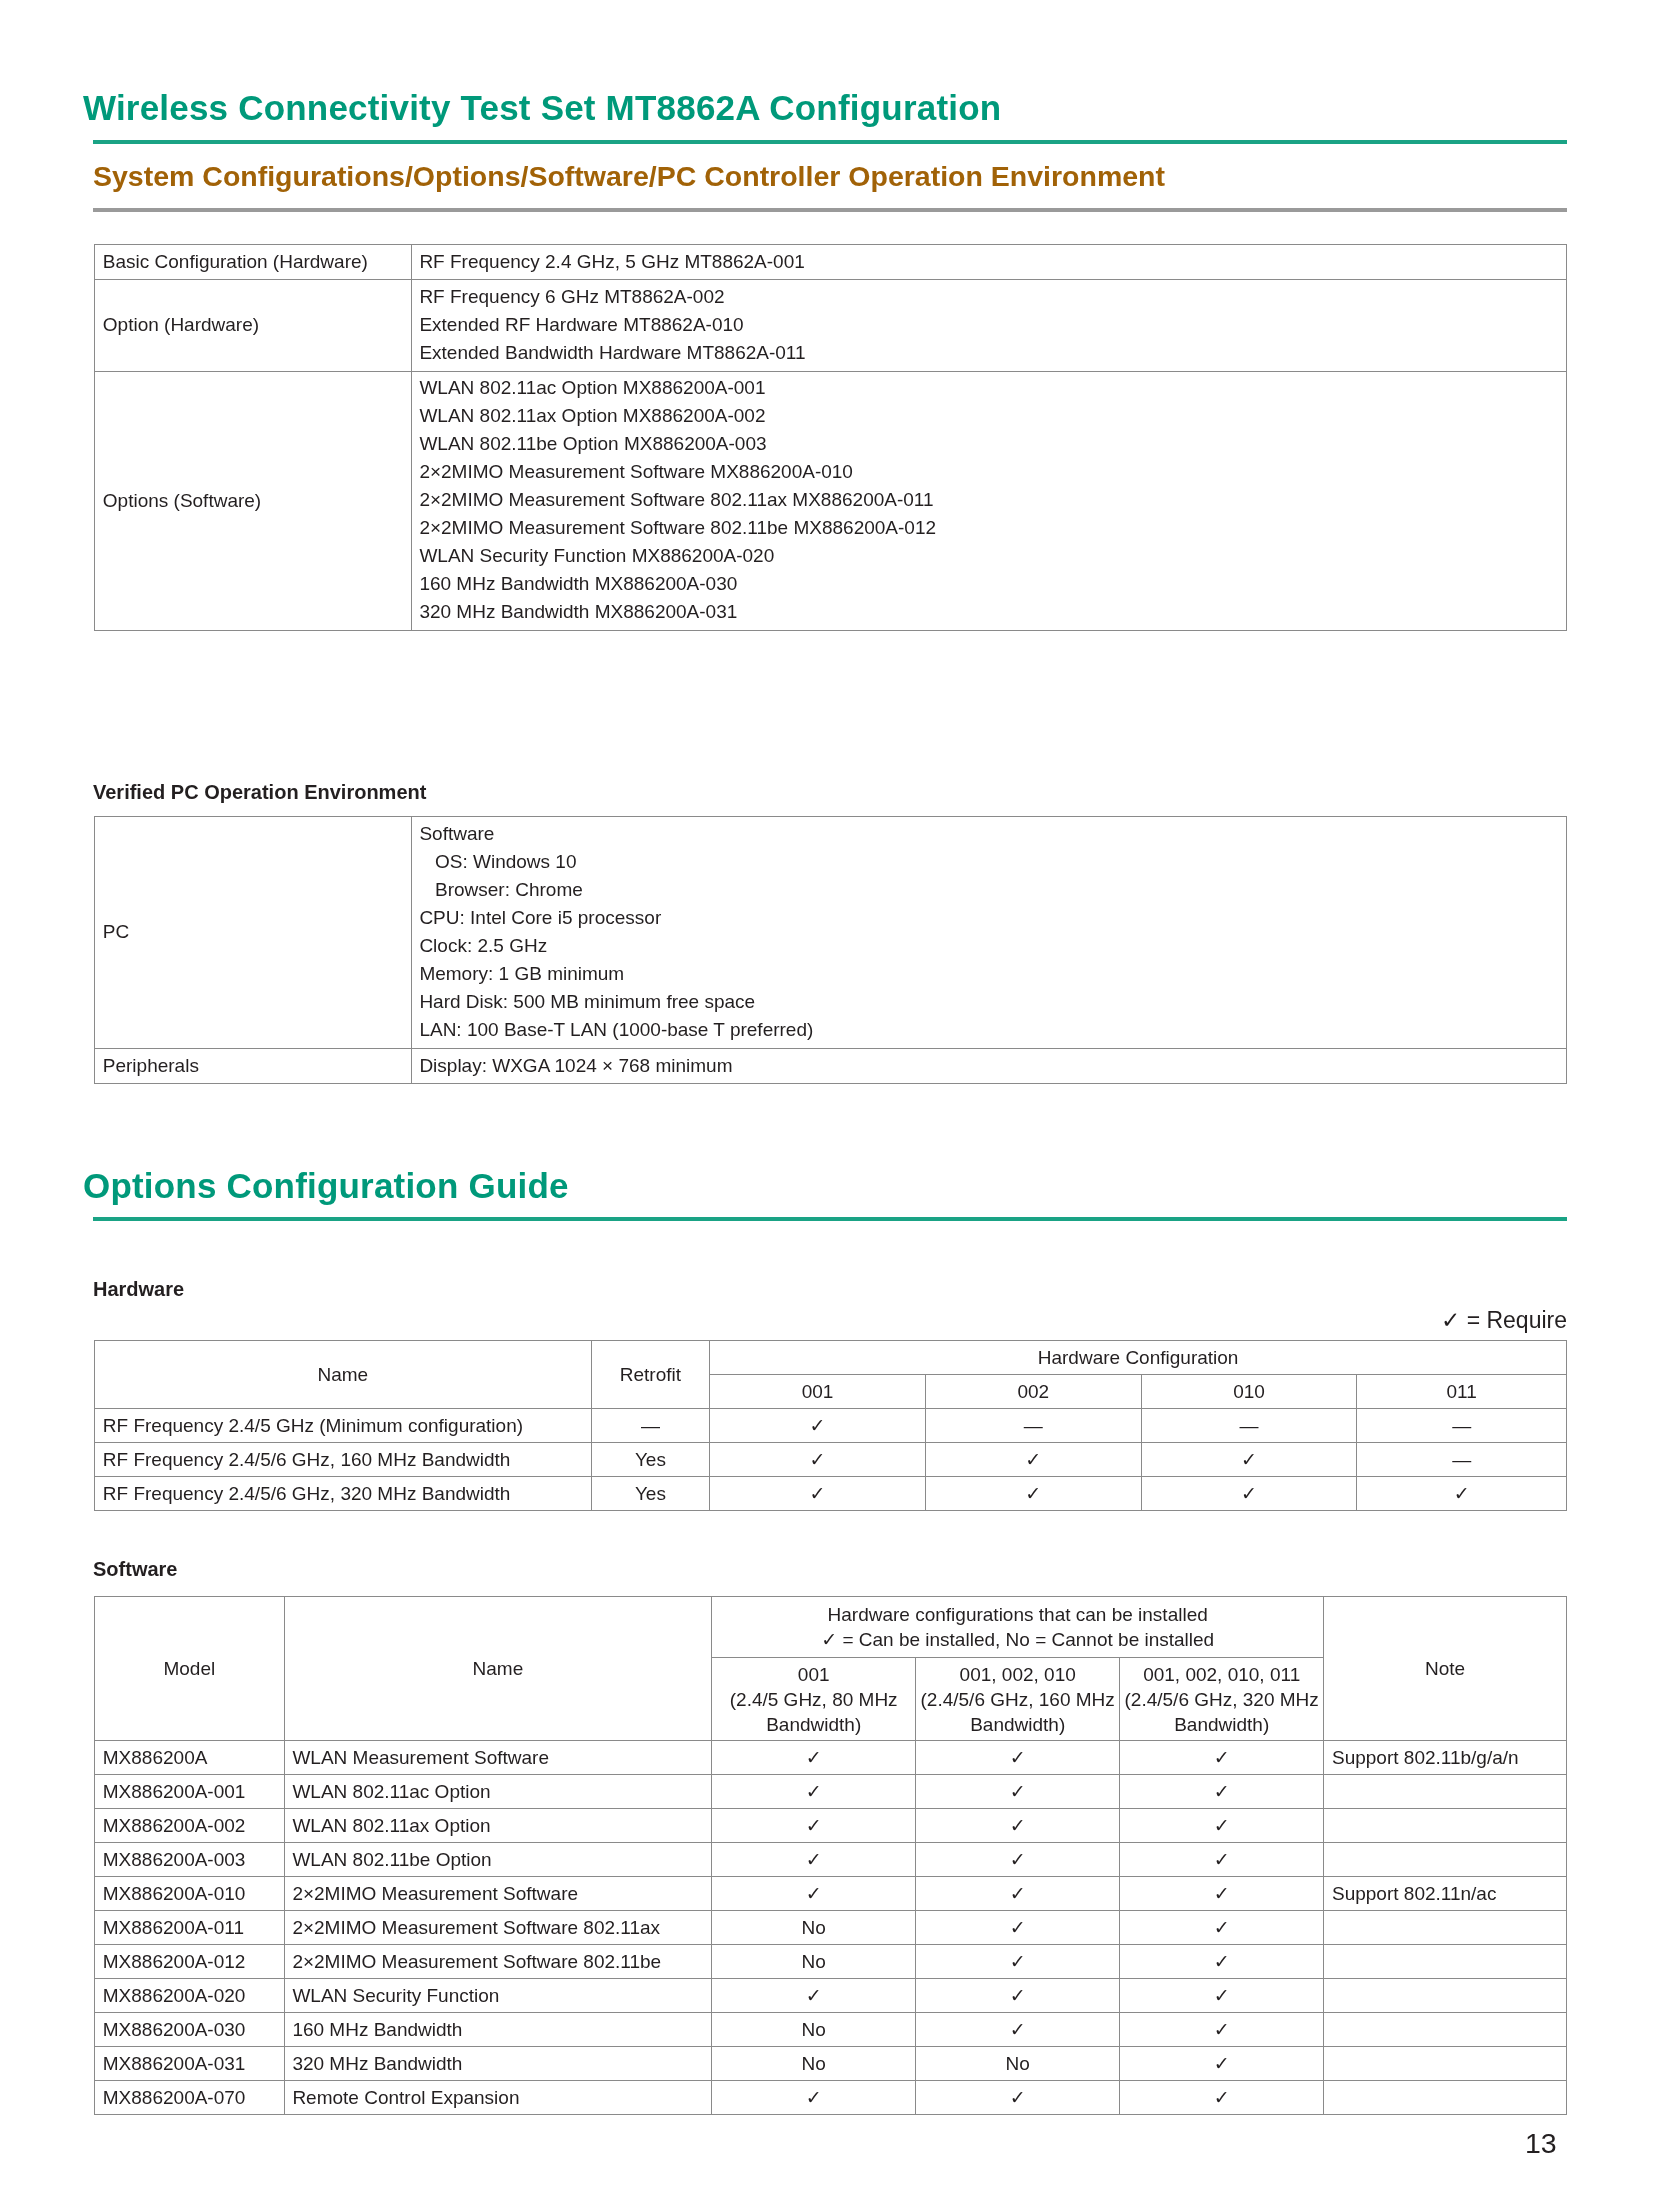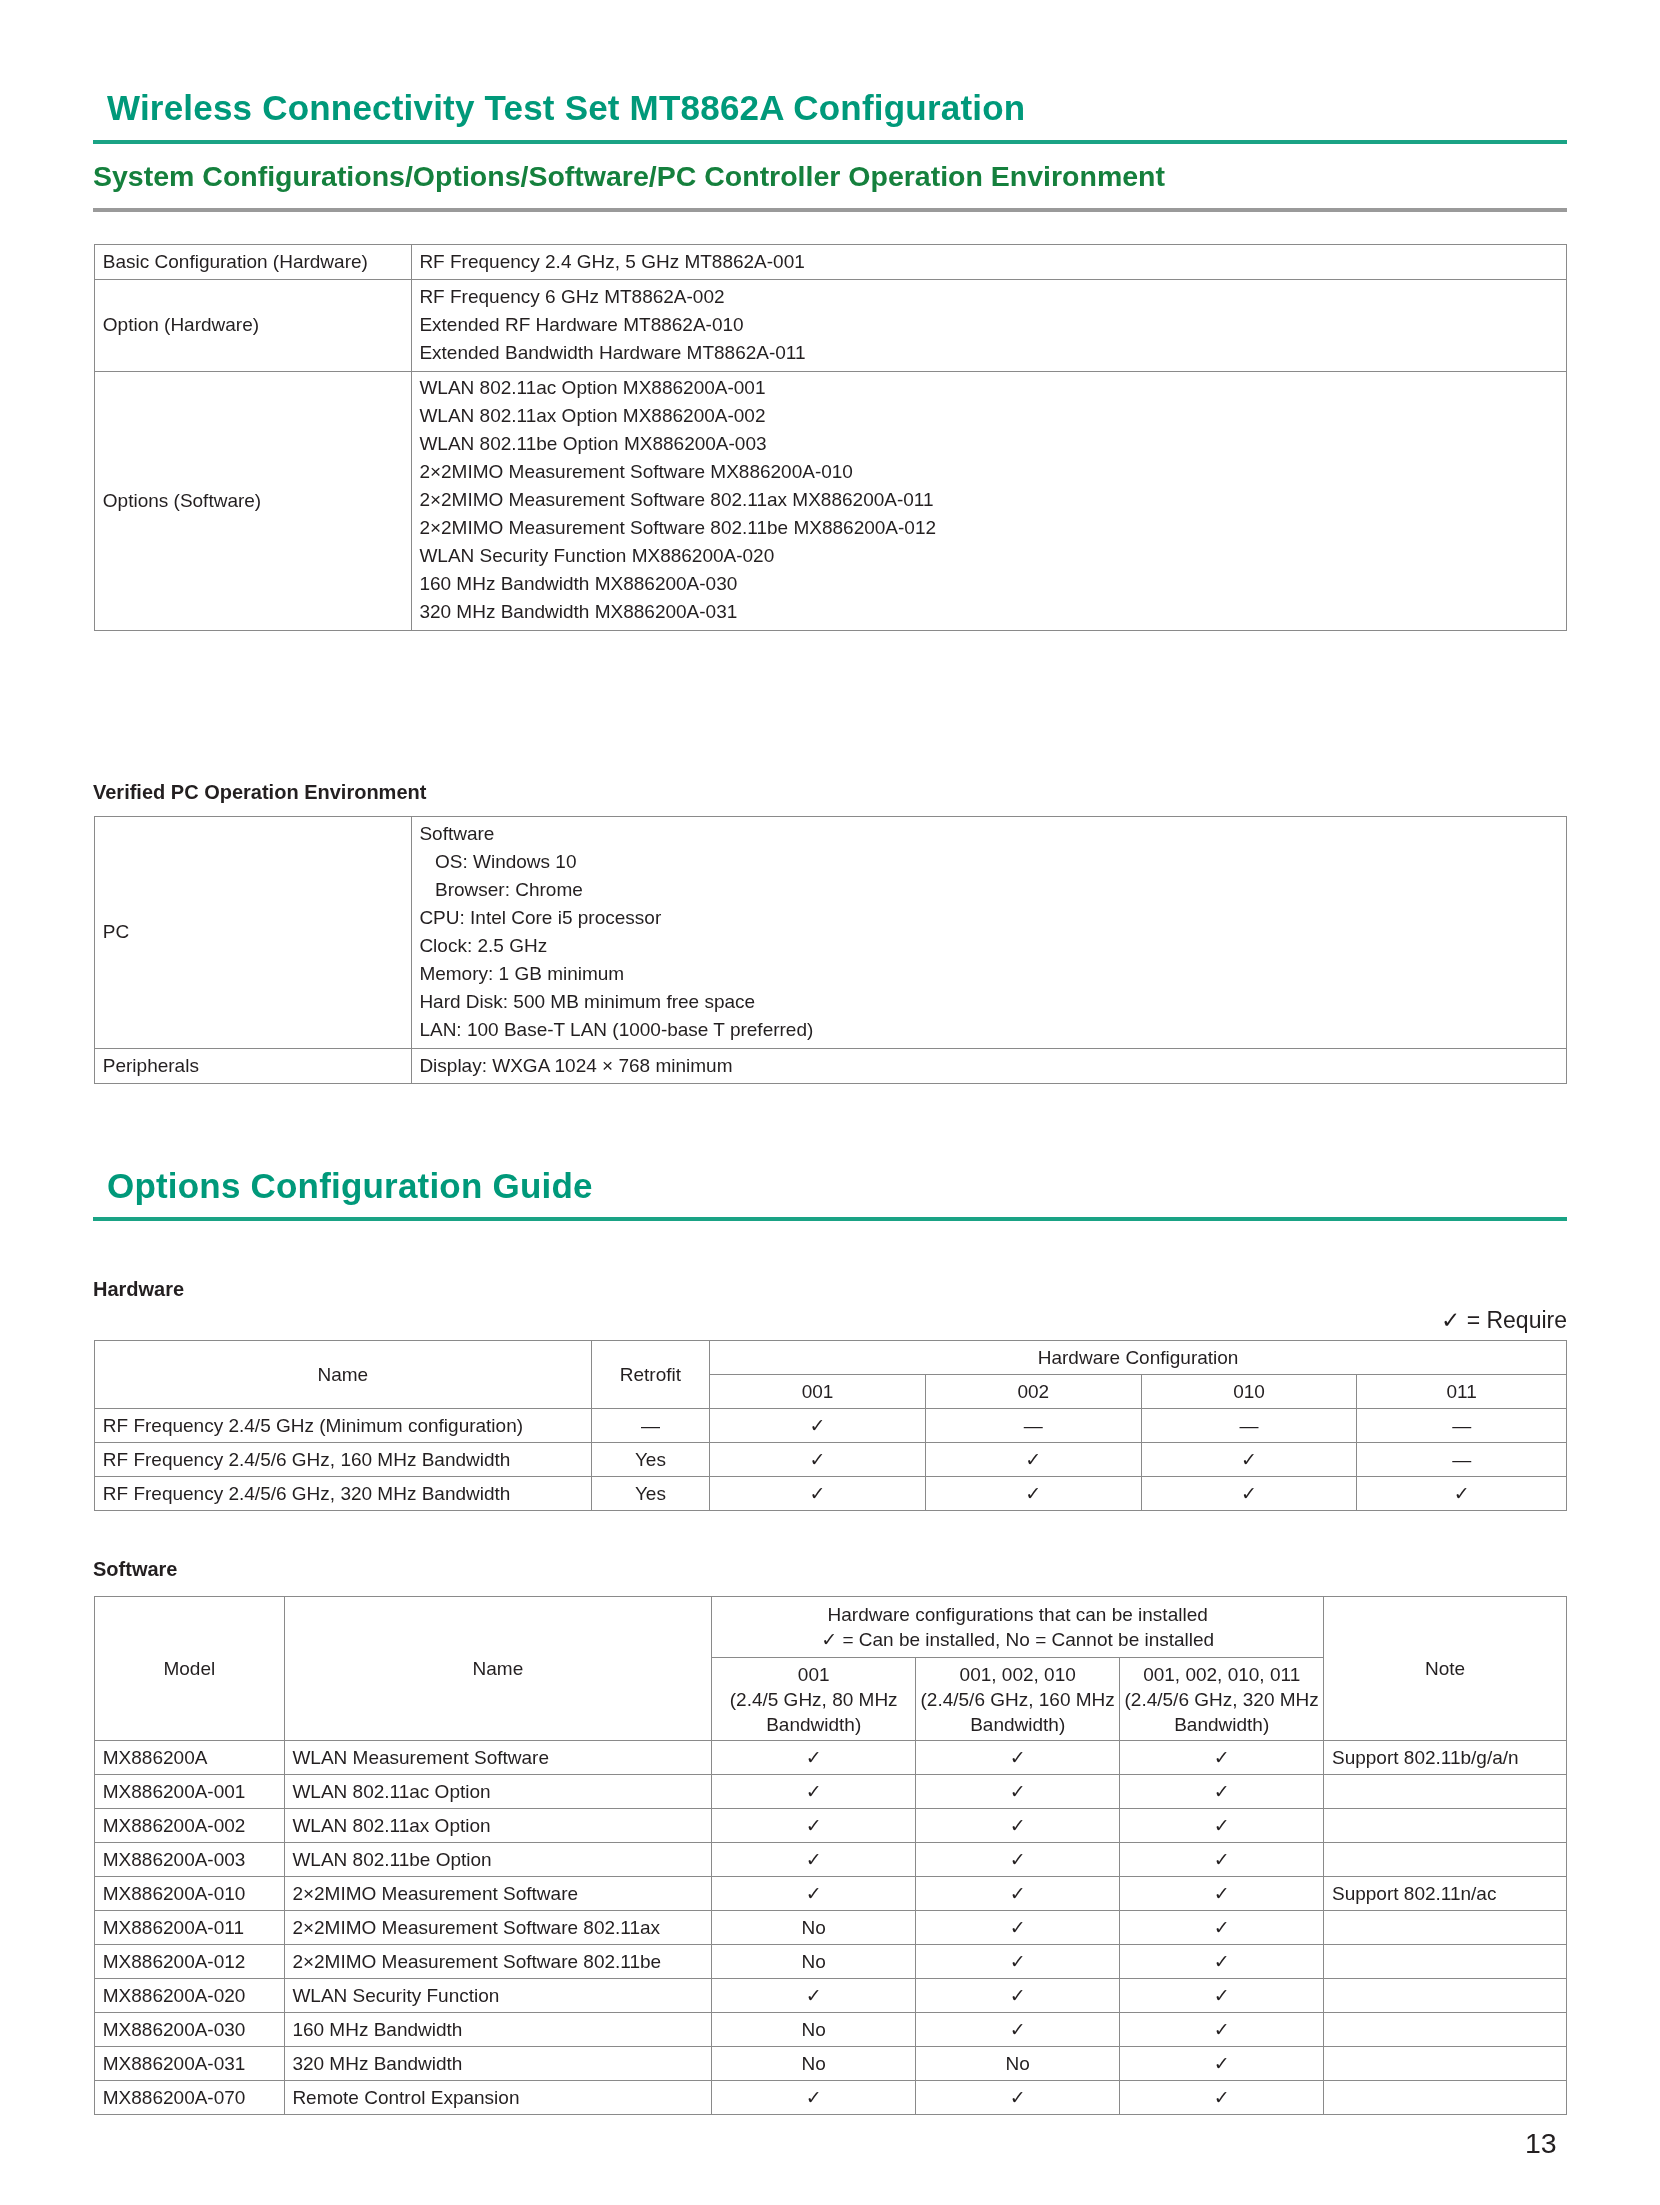--- a/index.html
+++ b/index.html
@@ -1,21 +1,21 @@
 <!DOCTYPE html>
 <html style="font-size:14px"><head>
 <meta charset="utf-8">
 <style>
   html, body { margin: 0; padding: 0; background: #ffffff; }
   body { width: 1660px; height: 2205px; position: relative; font-family: "Liberation Sans", "DejaVu Sans", sans-serif; color: #231f20; overflow: hidden; }
   .abs { position: absolute; }
-  .h1 { left: 107px; font-size: 35px; font-weight: bold; color: #00997a; letter-spacing: 0.2px; }
+  .h1 { left: 83px; font-size: 35px; font-weight: bold; color: #00997a; letter-spacing: 0.2px; }
   .rule-green { left: 93px; width: 1474px; height: 3.5px; background: #1aa385; }
   .rule-gray { left: 93px; width: 1474px; height: 3.5px; background: #9a9a9a; }
-  .h2 { left: 93px; top: 160px; font-size: 28.5px; font-weight: bold; color: #15803d; }
+  .h2 { left: 93px; top: 160px; font-size: 28.5px; font-weight: bold; color: #a16207; }
   .h3 { left: 93px; font-size: 20px; font-weight: bold; color: #231f20; }
   table { border-collapse: collapse; position: absolute; left: 94px; width: 1473px; font-size: 19px; color: #231f20; }
   td, th { border: 1.7px solid #8a8a8a; font-weight: normal; }
   .t1 td { padding: 0 7.8px; height: 34px; vertical-align: middle; }
   .t1 td.k { width: 300px; }
   .t1 .line { line-height: 28px; }
   .t1 td.multi { padding-top: 2.6px; padding-bottom: 4px; }
   .indent { padding-left: 15.6px; }
   .c { text-align: center; }
   .hw th, .hw td { height: 33px; padding: 0 7.8px; }

